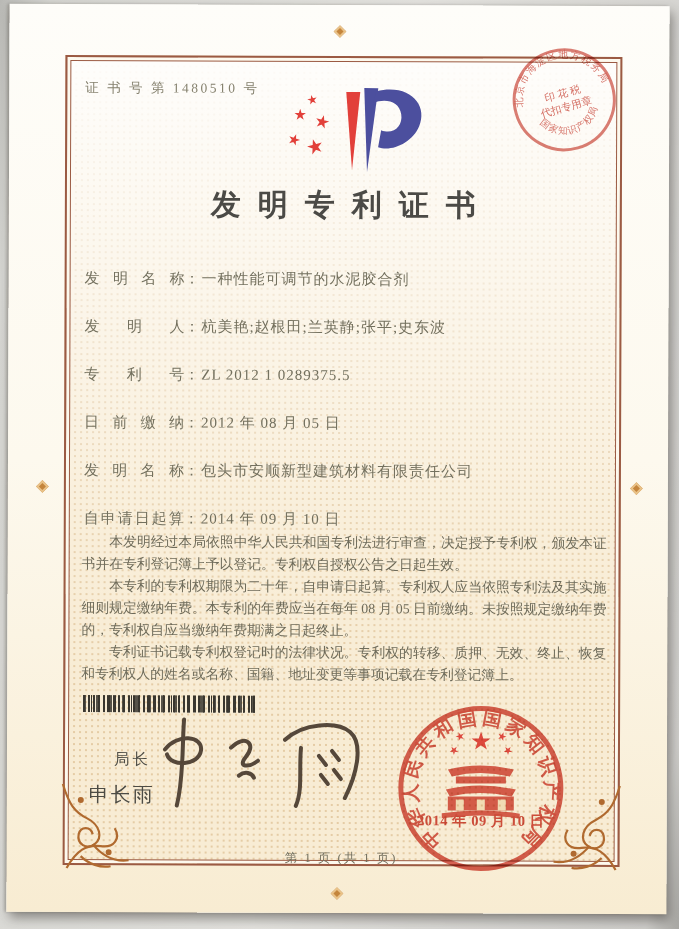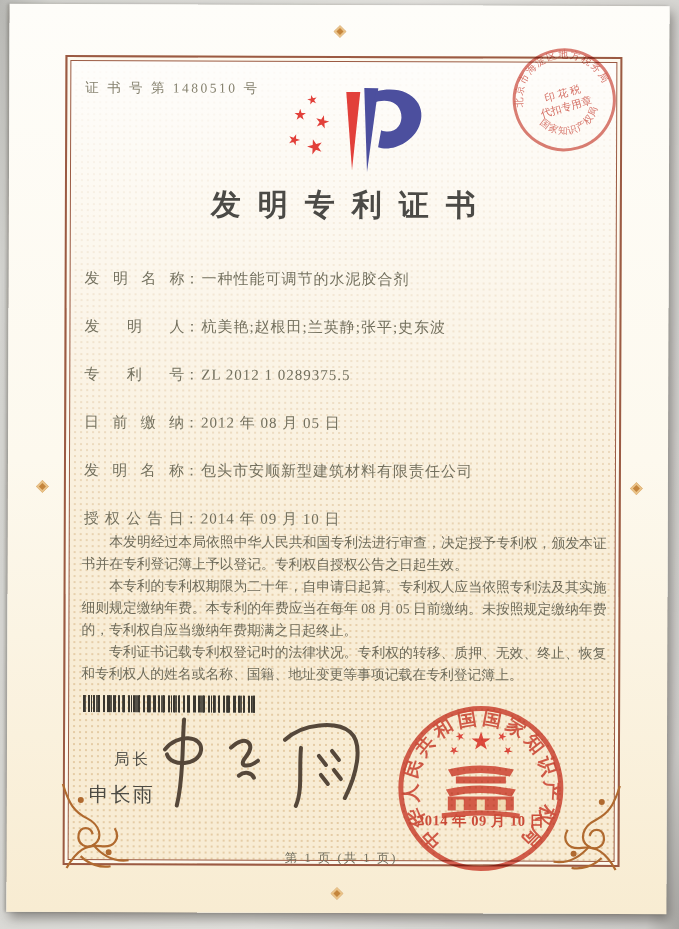--- a/index.html
+++ b/index.html
@@ -139,21 +139,21 @@
         <span class="flabel">日前缴纳</span>
           <span class="fcolon">：</span>
         <span class="fvalue">2012 年 08 月 05 日</span>
       </div>
       <div class="frow">
         <span class="flabel">发明名称</span>
           <span class="fcolon">：</span>
         <span class="fvalue">包头市安顺新型建筑材料有限责任公司</span>
       </div>
       <div class="frow">
-        <span class="flabel">授权公告日</span>
+        <span class="flabel">自申请日起算</span>
           <span class="fcolon">：</span>
         <span class="fvalue">2014 年 09 月 10 日</span>
       </div>
     </div>
 
     <div class="paras">
       <p>本发明经过本局依照中华人民共和国专利法进行审查，决定授予专利权，颁发本证书并在专利登记簿上予以登记。专利权自授权公告之日起生效。</p>
       <p>本专利的专利权期限为二十年，自申请日起算。专利权人应当依照专利法及其实施细则规定缴纳年费。本专利的年费应当在每年 08 月 05 日前缴纳。未按照规定缴纳年费的，专利权自应当缴纳年费期满之日起终止。</p>
       <p>专利证书记载专利权登记时的法律状况。专利权的转移、质押、无效、终止、恢复和专利权人的姓名或名称、国籍、地址变更等事项记载在专利登记簿上。</p>
     </div>

